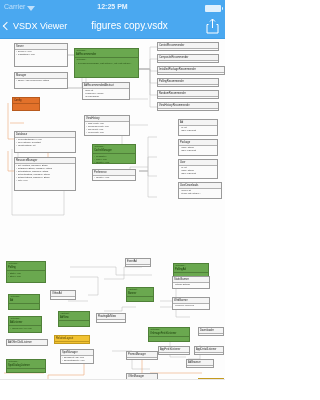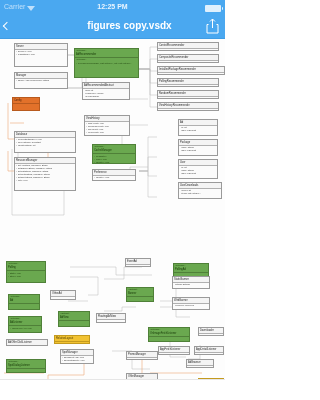--- a/index.html
+++ b/index.html
@@ -32,21 +32,21 @@
   .nav-back{
     position:absolute;left:4px;top:0;height:24px;display:flex;align-items:center;gap:2px;
     color:#ffffff;font-size:9px;cursor:pointer;
   }
   .chev{
     display:inline-block;width:5px;height:5px;border-left:1.4px solid #fff;border-bottom:1.4px solid #fff;
     transform:rotate(45deg);margin-right:1px;
   }
   .nav-title{
     position:absolute;left:0;right:0;top:0;height:24px;line-height:24px;
-    text-align:center;color:#ffffff;font-size:10px;font-weight:bold;
+    text-align:center;color:#ffffff;font-size:10px;font-weight:normal;
     padding-left:34px;box-sizing:border-box;
   }
   .nav-share{position:absolute;right:6px;top:4px;width:13px;height:16px;cursor:pointer;}
 
   
   .canvas{
     position:absolute;left:0;top:39px;width:225px;height:361px;
     background:#fcfcfc;overflow:hidden;
   }
   .canvas .sheet{position:absolute;left:0;top:0;width:225px;height:340px;background:#fdfdfd;}
@@ -91,20 +91,21 @@
       <span>Carrier</span>
       <span class="wifi"></span>
     </div>
     <div class="sb-center">12:25 PM</div>
     <div class="sb-right"><span class="battery"></span></div>
   </div>
 
   <div class="navbar">
     <div class="nav-back">
       <span class="chev"></span>
+      <span>VSDX Viewer</span>
     </div>
     <div class="nav-title">figures copy.vsdx</div>
     <div class="nav-share">
       <svg viewBox="0 0 13 16" width="13" height="16">
         <path d="M2.5 6.5 H1 V15 H12 V6.5 H10.5" fill="none" stroke="#ffffff" stroke-width="1"></path>
         <path d="M6.5 1 V10" fill="none" stroke="#ffffff" stroke-width="1"></path>
         <path d="M4 3.5 L6.5 1 L9 3.5" fill="none" stroke="#ffffff" stroke-width="1"></path>
       </svg>
     </div>
   </div>

